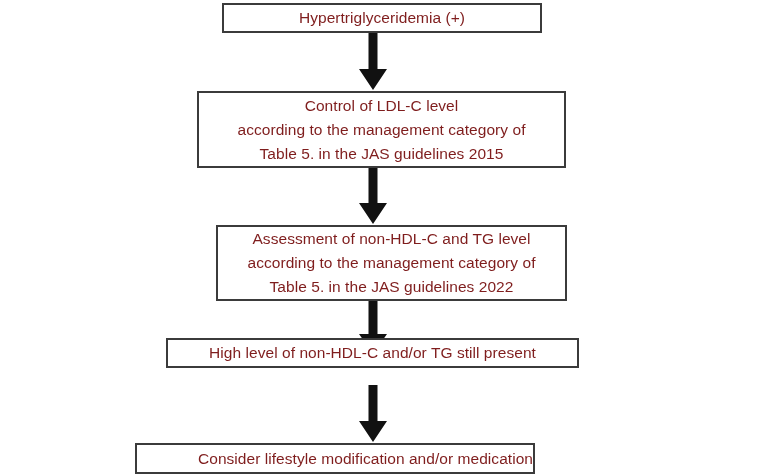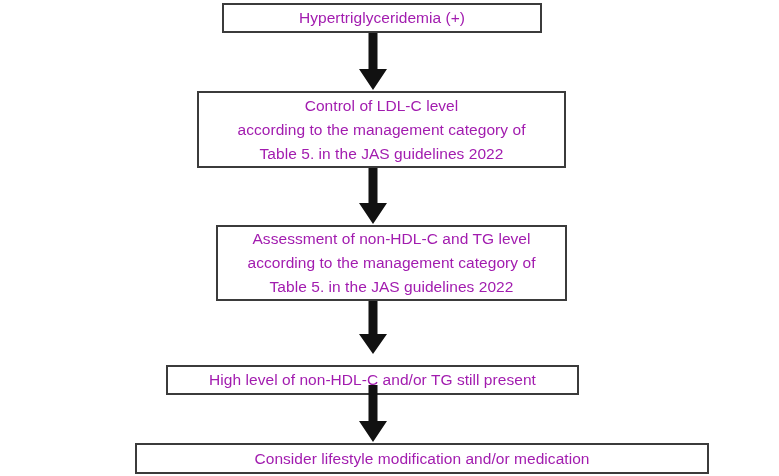--- a/index.html
+++ b/index.html
@@ -28,29 +28,29 @@
     align-items: center;
     justify-content: center;
     text-align: center;
   }
   .flow-box .box-text {
     display: block;
     width: 100%;
     font-size: 15.5px;
     line-height: 24px;
     letter-spacing: 0.05px;
-    color: #a21caf;
+    color: #7f1d1d;
     white-space: pre-line;
   }
   
   #box-1 { left: 222px; top: 3px;   width: 320px; height: 30px; }
   #box-2 { left: 197px; top: 91px;  width: 369px; height: 77px; }
   #box-3 { left: 208px; top: 225px; width: 351px; height: 76px; margin-left: 8px; }
-  #box-4 { left: 166px; top: 365px; width: 413px; height: 30px; }
-  #box-5 { left: 135px; top: 443px; width: 574px; height: 31px; }
+  #box-4 { left: 166px; top: 338px; width: 413px; height: 30px; }
+  #box-5 { left: 135px; top: 443px; width: 400px; height: 31px; text-align: right; }
 
   
   .flow-arrow {
     position: absolute;
     left: 358px;
     width: 30px;
   }
   .flow-arrow svg { display: block; width: 30px; height: 100%; }
   #arrow-1 { top: 33px;  height: 58px; }
   #arrow-2 { top: 168px; height: 57px; }
@@ -68,21 +68,21 @@
 
   <div class="flow-arrow" id="arrow-1">
     <svg viewBox="0 0 30 58" preserveAspectRatio="none" aria-hidden="true">
       <polygon points="10.5,0 19.5,0 19.5,36 29,36 15,57 1,36 10.5,36" fill="#111111"></polygon>
     </svg>
   </div>
 
   <div class="flow-box" id="box-2">
     <span class="box-text">Control of LDL-C level
 according to the management category of
-Table 5. in the JAS guidelines 2022</span>
+Table 5. in the JAS guidelines 2015</span>
   </div>
 
   <div class="flow-arrow" id="arrow-2">
     <svg viewBox="0 0 30 57" preserveAspectRatio="none" aria-hidden="true">
       <polygon points="10.5,0 19.5,0 19.5,35 29,35 15,56 1,35 10.5,35" fill="#111111"></polygon>
     </svg>
   </div>
 
   <div class="flow-box" id="box-3">
     <span class="box-text">Assessment of non-HDL-C and TG level

